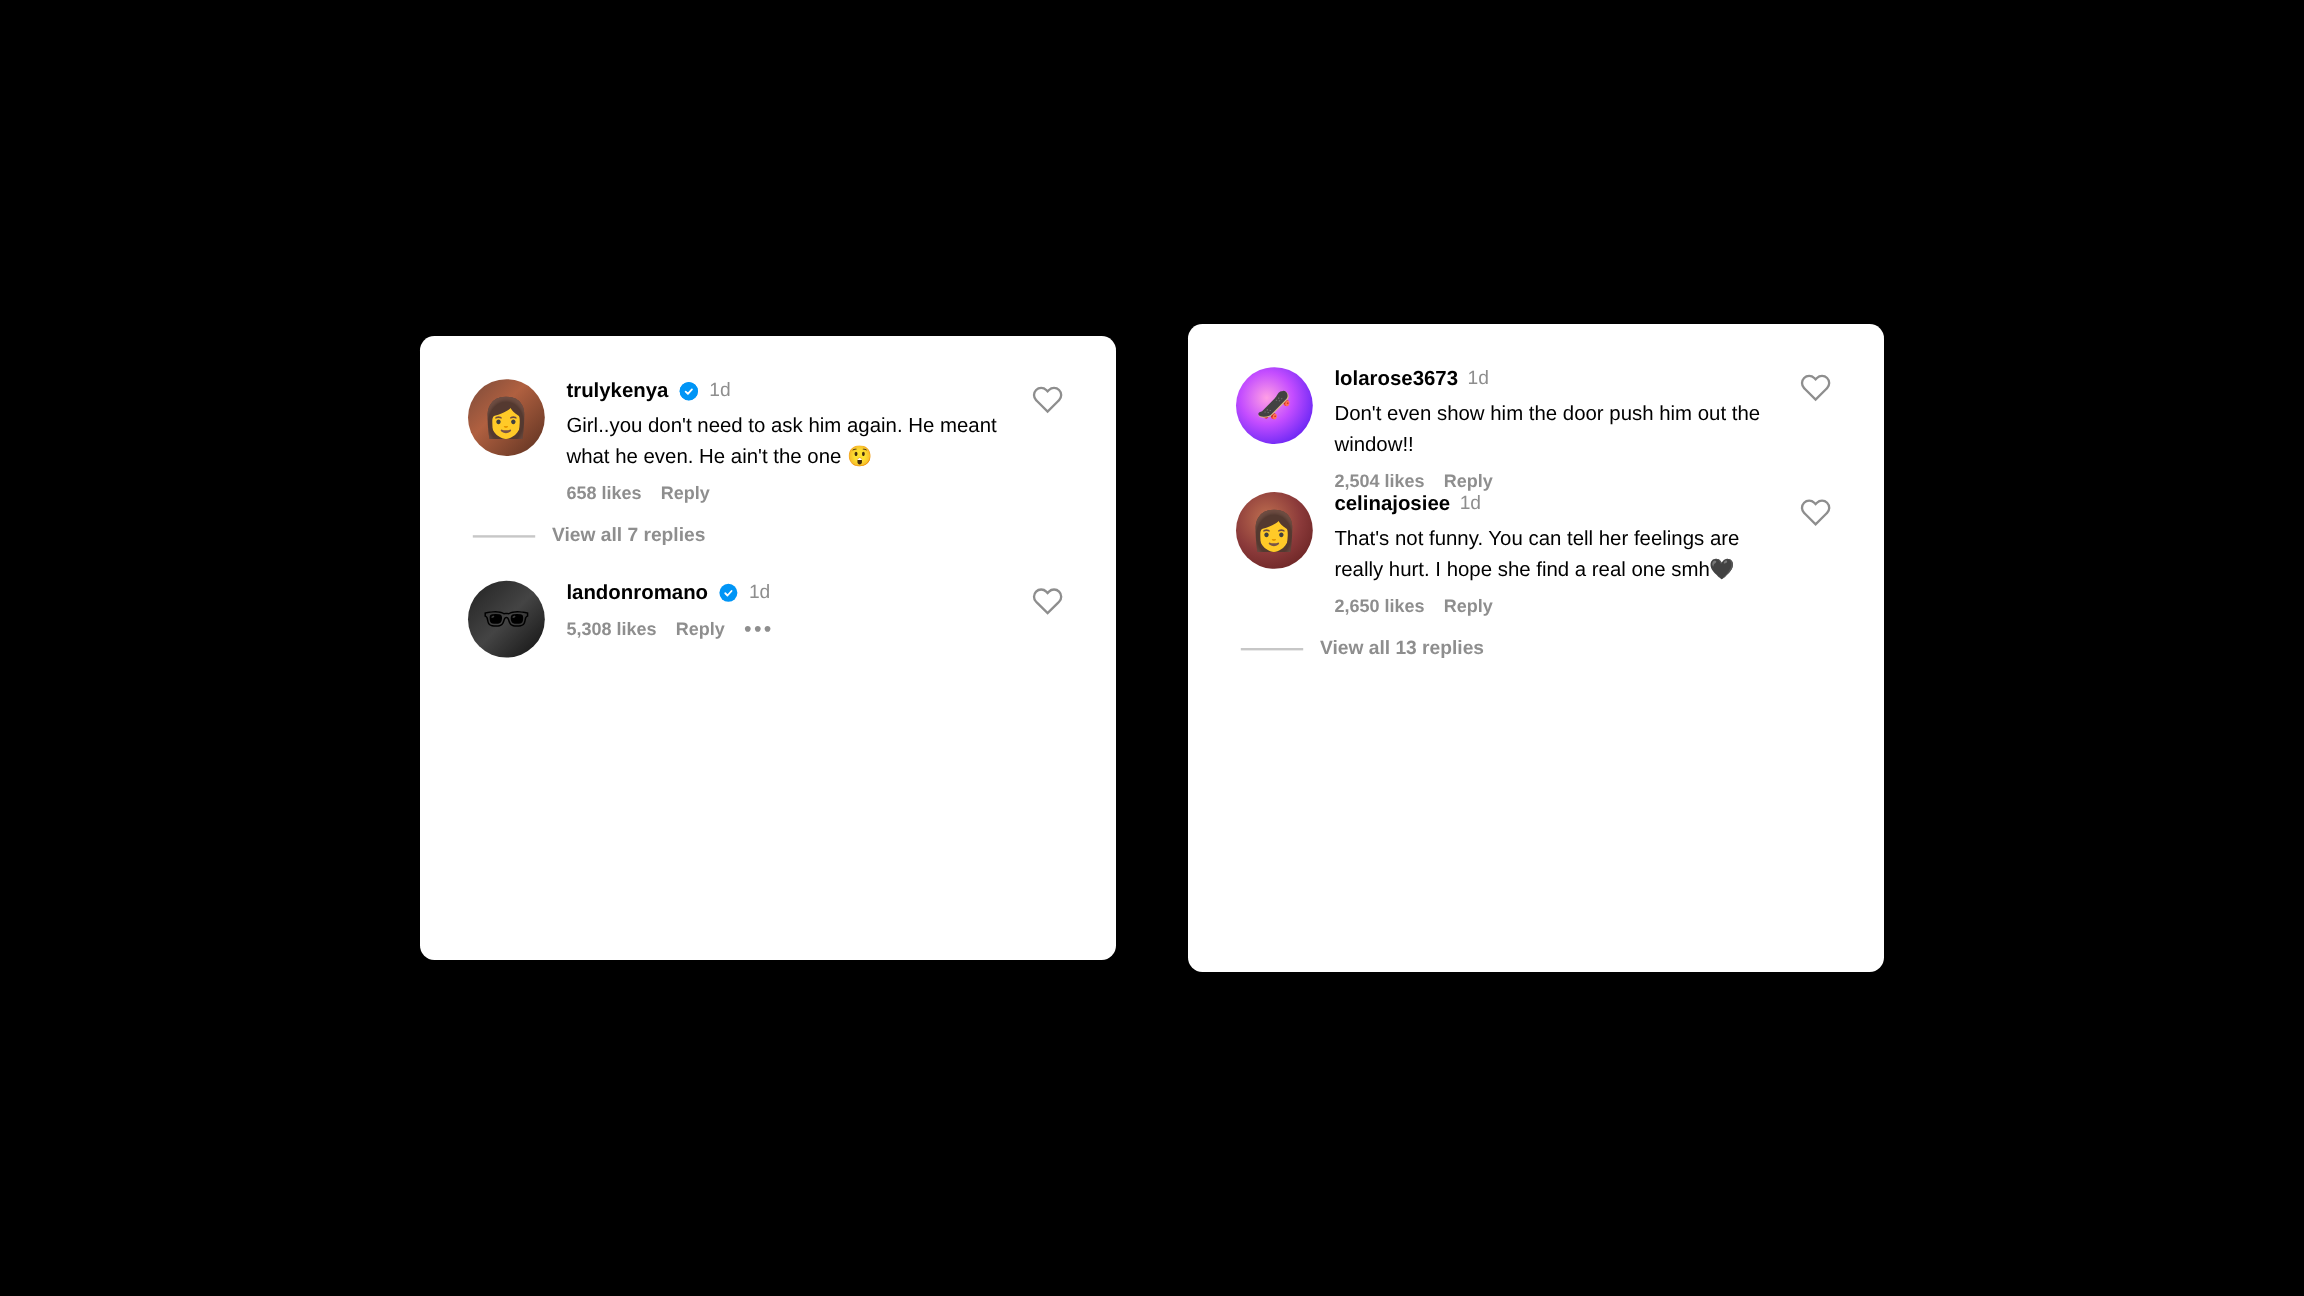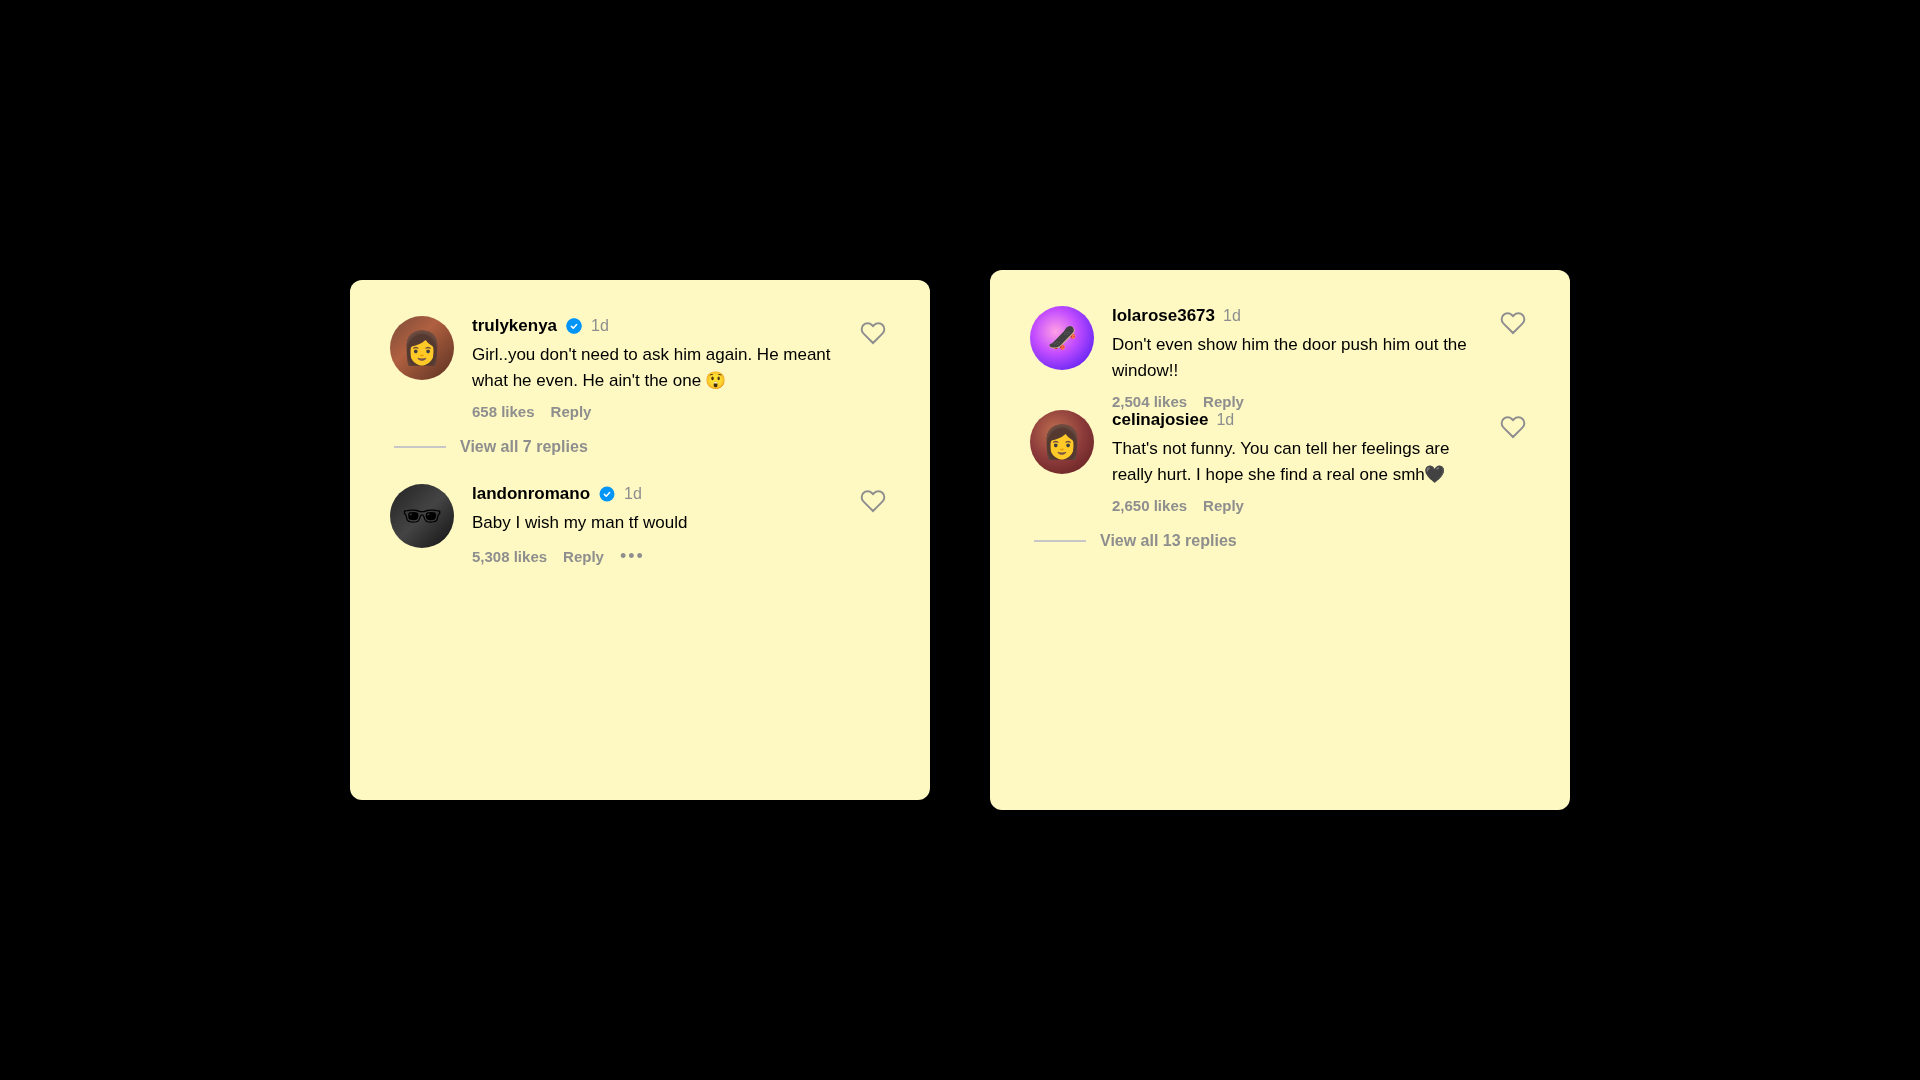--- a/index.html
+++ b/index.html
@@ -9,21 +9,21 @@
       height: 1080px;
       background: #000;
       display: flex;
       align-items: center;
       justify-content: center;
       gap: 60px;
       font-family: -apple-system, BlinkMacSystemFont, 'Segoe UI', sans-serif;
     }
 
     .panel {
-      background: #fef9c3;
+      background: #ffffff;
       border-radius: 12px;
       padding: 36px 40px;
       display: flex;
       flex-direction: column;
       gap: 0;
     }
 
     .panel-left {
       width: 580px;
       min-height: 520px;
@@ -229,21 +229,20 @@
       </div>
       <div class="comment-body">
         <div class="comment-top-row">
           <span class="username">landonromano</span>
           <svg class="verified-icon" viewBox="0 0 24 24" fill="#0095f6">
             <circle cx="12" cy="12" r="10" fill="#0095f6"></circle>
             <path d="M8.5 12.5l2.5 2.5 4.5-5" fill="none" stroke="#fff" stroke-width="2" stroke-linecap="round" stroke-linejoin="round"></path>
           </svg>
           <span class="timestamp">1d</span>
         </div>
-        <div class="comment-text">Baby I wish my man tf would</div>
         <button class="heart-btn">
           <svg class="heart-icon" viewBox="0 0 24 24">
             <path d="M20.84 4.61a5.5 5.5 0 0 0-7.78 0L12 5.67l-1.06-1.06a5.5 5.5 0 0 0-7.78 7.78l1.06 1.06L12 21.23l7.78-7.78 1.06-1.06a5.5 5.5 0 0 0 0-7.78z"></path>
           </svg>
         </button>
         <div class="comment-actions">
           <span class="likes-count">5,308 likes</span>
           <button class="reply-btn">Reply</button>
           <button class="more-btn">•••</button>
         </div>

